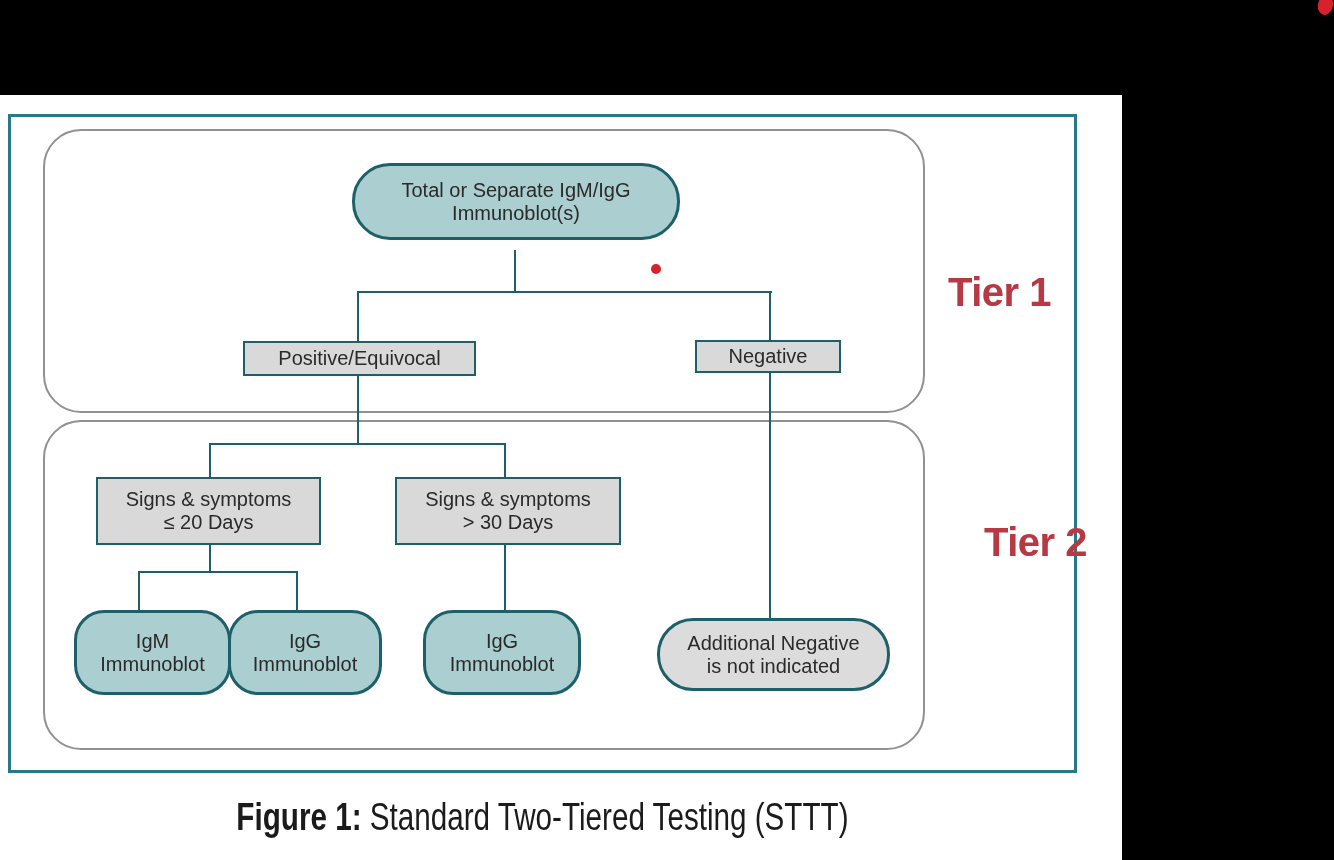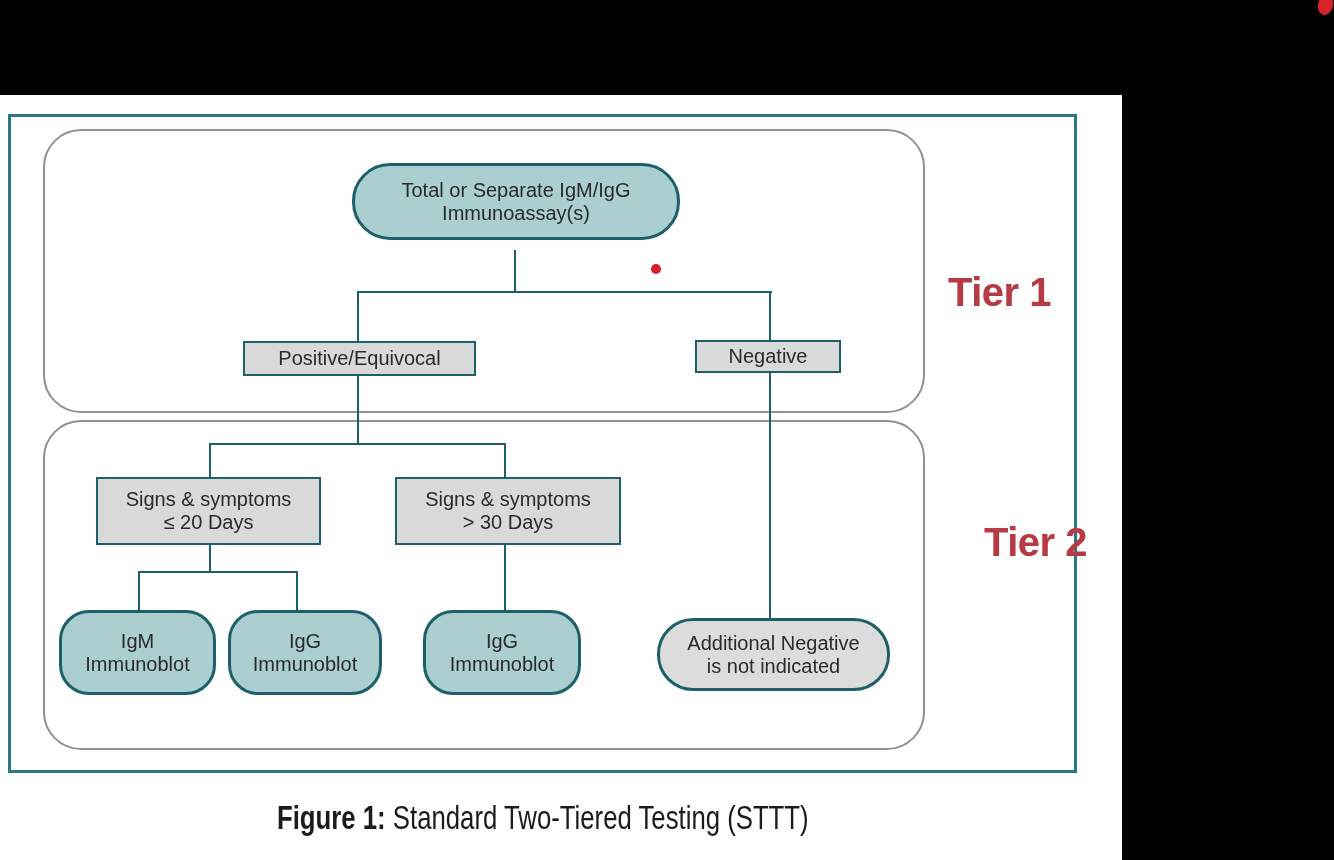--- a/index.html
+++ b/index.html
@@ -66,21 +66,21 @@
   .pill.small{border-radius:30px;}
   .rect{background:var(--gray-fill,#d9d9d9);border-width:2px;}
   .gray-pill{background:var(--gray-pill-fill,#dcdcdc);border-radius:36px;}
   .red-dot{
     position:absolute;left:651px;top:264px;width:10px;height:10px;
     border-radius:50%;background:var(--red-dot,#d7212b);
   }
   
   .caption{
     position:absolute;left:8px;top:799px;width:1069px;
-    text-align:center;color:#1b1b1b;font-size:33px;line-height:37px;
+    text-align:center;color:#1b1b1b;font-size:38px;line-height:37px;
     white-space:nowrap;
   }
   .condensed{display:inline-block;transform:scaleX(0.78);transform-origin:center;}
   .caption .prefix{font-weight:bold;}
 </style>
 </head>
 <body>
 
 <div id="screen">
 
@@ -105,42 +105,42 @@
   <div class="line" style="left:138px;top:571px;width:160px;height:2px;"></div>
   <div class="line" style="left:138px;top:571px;width:2px;height:39px;"></div>
   <div class="line" style="left:296px;top:571px;width:2px;height:39px;"></div>
   <div class="line" style="left:504px;top:545px;width:2px;height:65px;"></div>
   <div class="line" style="left:769px;top:373px;width:2px;height:245px;"></div>
 
   <div class="red-dot"></div>
 
   <div class="node pill" style="left:352px;top:163px;width:328px;height:77px;">
     <span>Total or Separate IgM/IgG</span>
-    <span>Immunoassay(s)</span>
+    <span>Immunoblot(s)</span>
   </div>
 
   <div class="node rect" style="left:243px;top:341px;width:233px;height:35px;">
     <span>Positive/Equivocal</span>
   </div>
 
   <div class="node rect" style="left:695px;top:340px;width:146px;height:33px;">
     <span>Negative</span>
   </div>
 
   <div class="node rect" style="left:96px;top:477px;width:225px;height:68px;">
     <span>Signs &amp; symptoms</span>
     <span>≤ 20 Days</span>
   </div>
 
   <div class="node rect" style="left:395px;top:477px;width:226px;height:68px;">
     <span>Signs &amp; symptoms</span>
     <span>&gt; 30 Days</span>
   </div>
 
-  <div class="node pill small" style="left:59px;top:610px;width:157px;height:85px;">
+  <div class="node pill small" style="left:74px;top:610px;width:157px;height:85px;">
     <span>IgM</span>
     <span>Immunoblot</span>
   </div>
 
   <div class="node pill small" style="left:228px;top:610px;width:154px;height:85px;">
     <span>IgG</span>
     <span>Immunoblot</span>
   </div>
 
   <div class="node pill small" style="left:423px;top:610px;width:158px;height:85px;">

